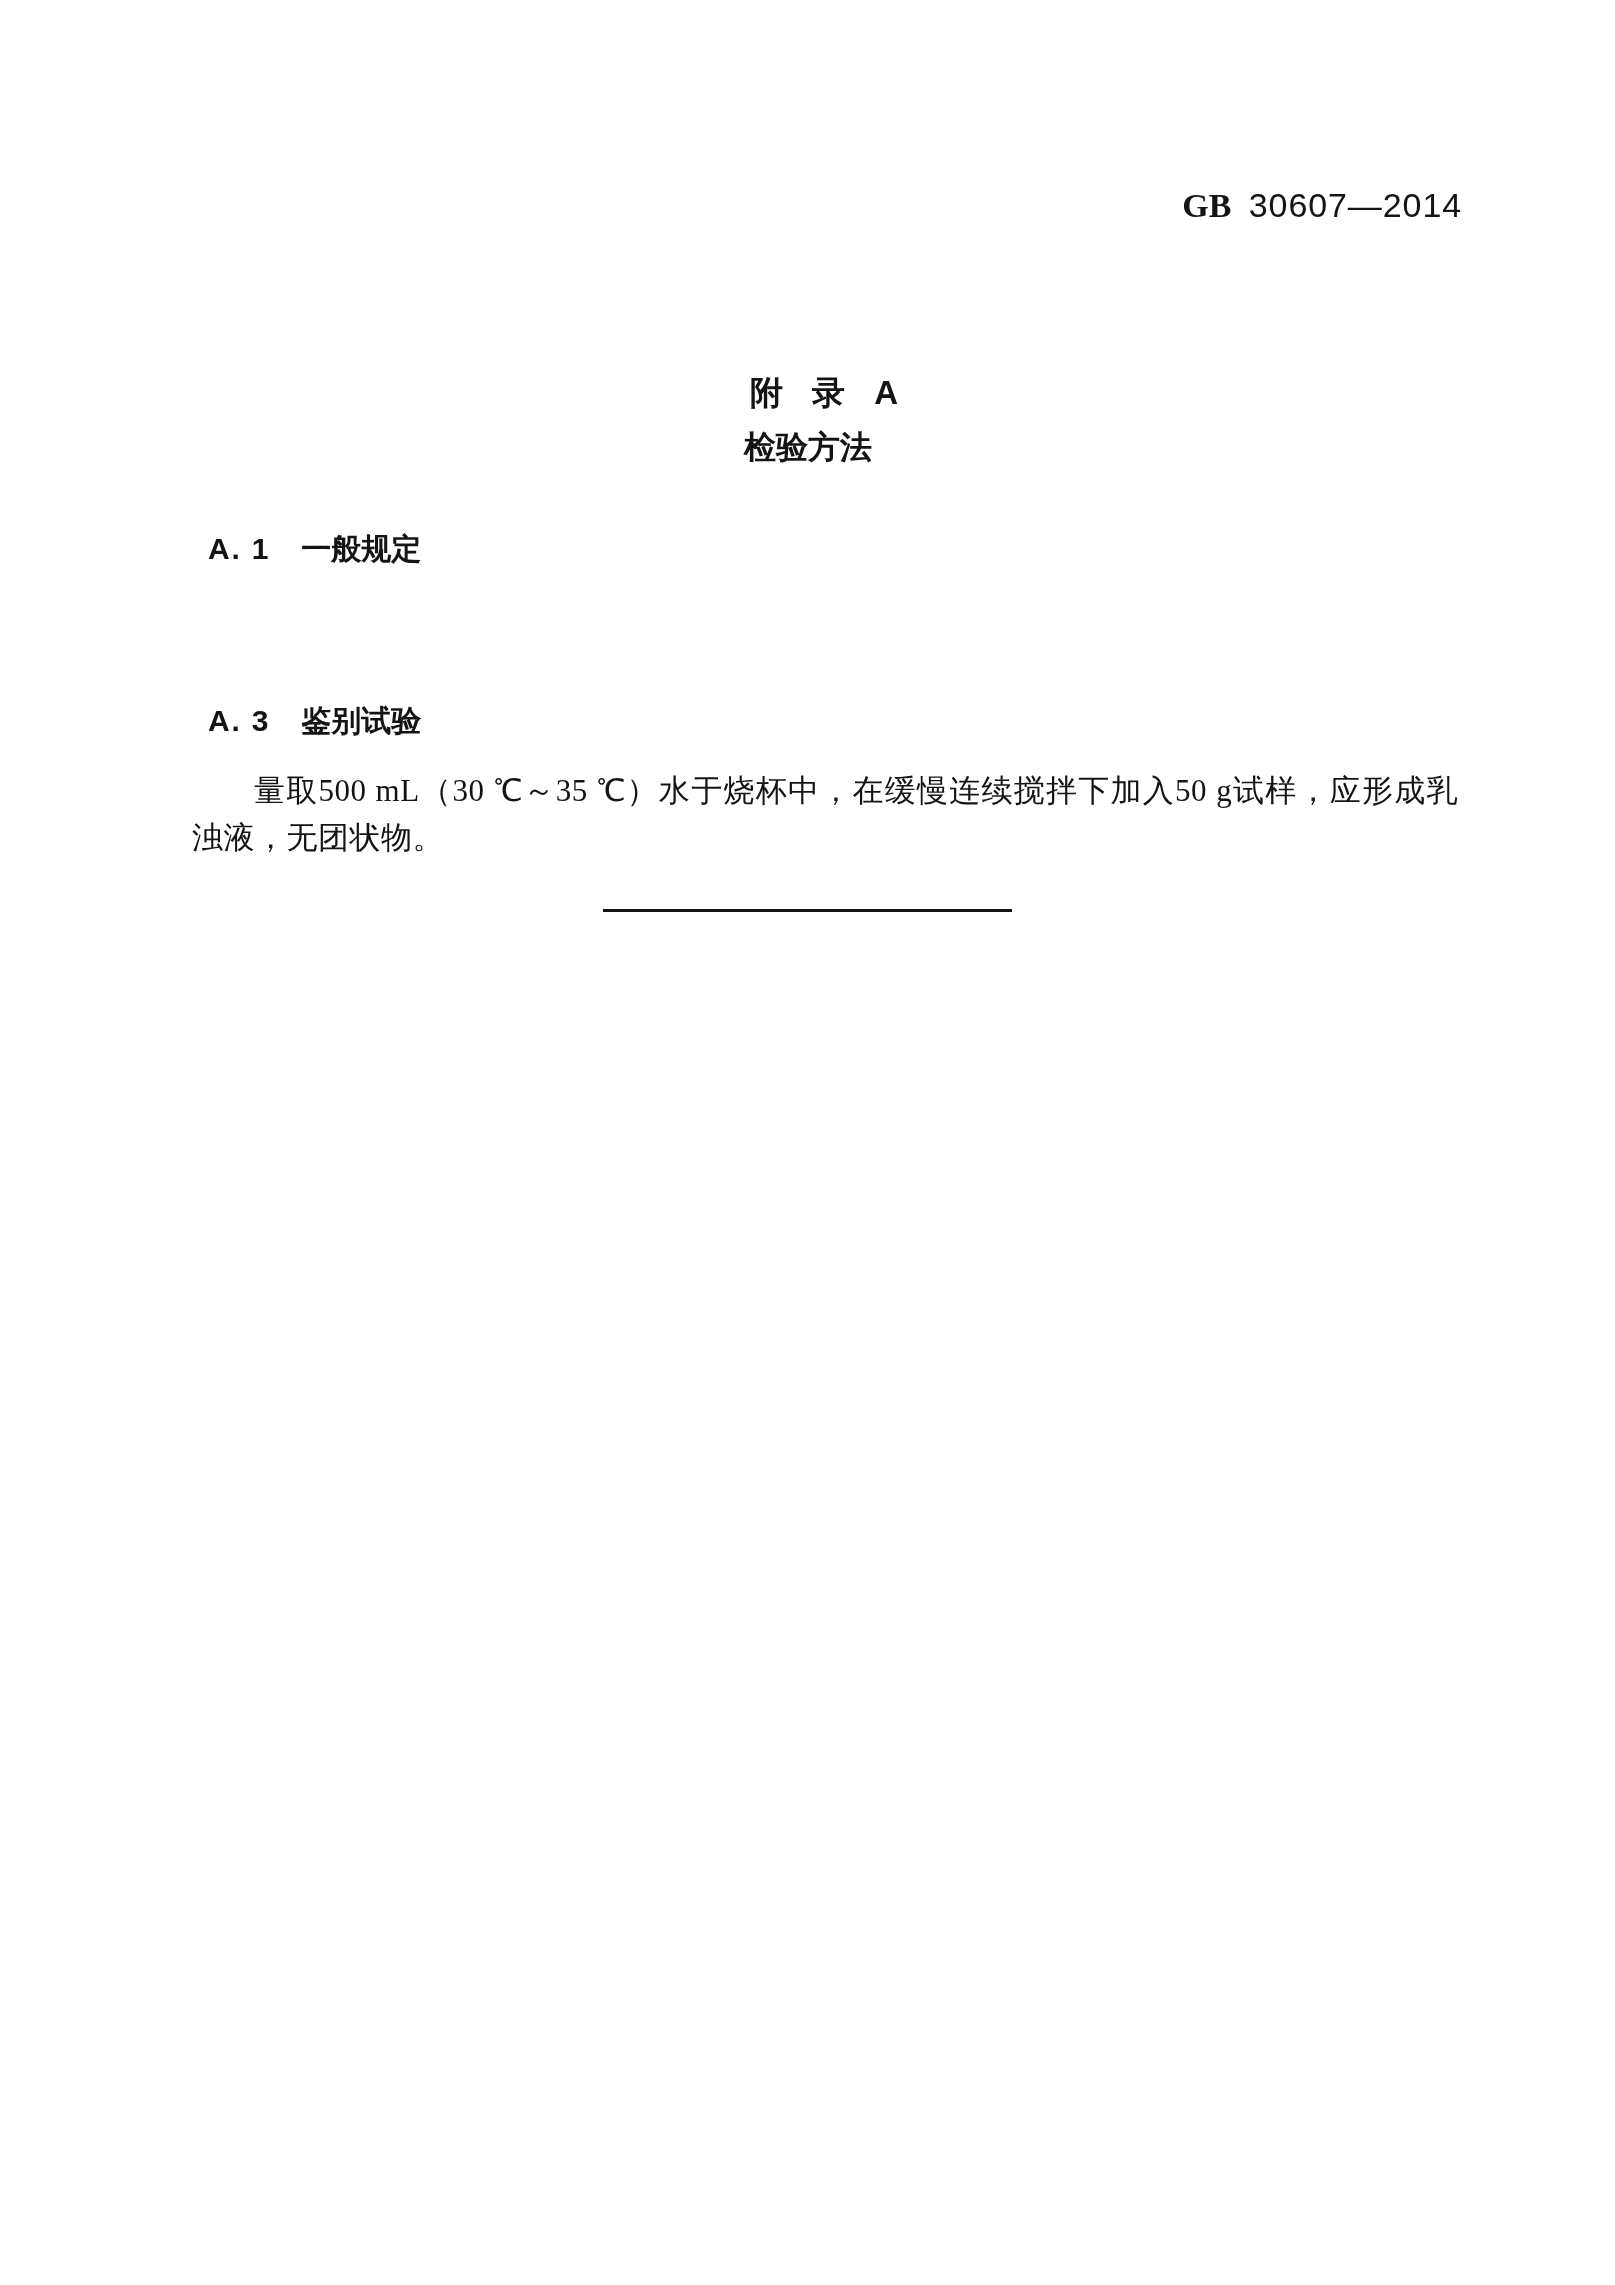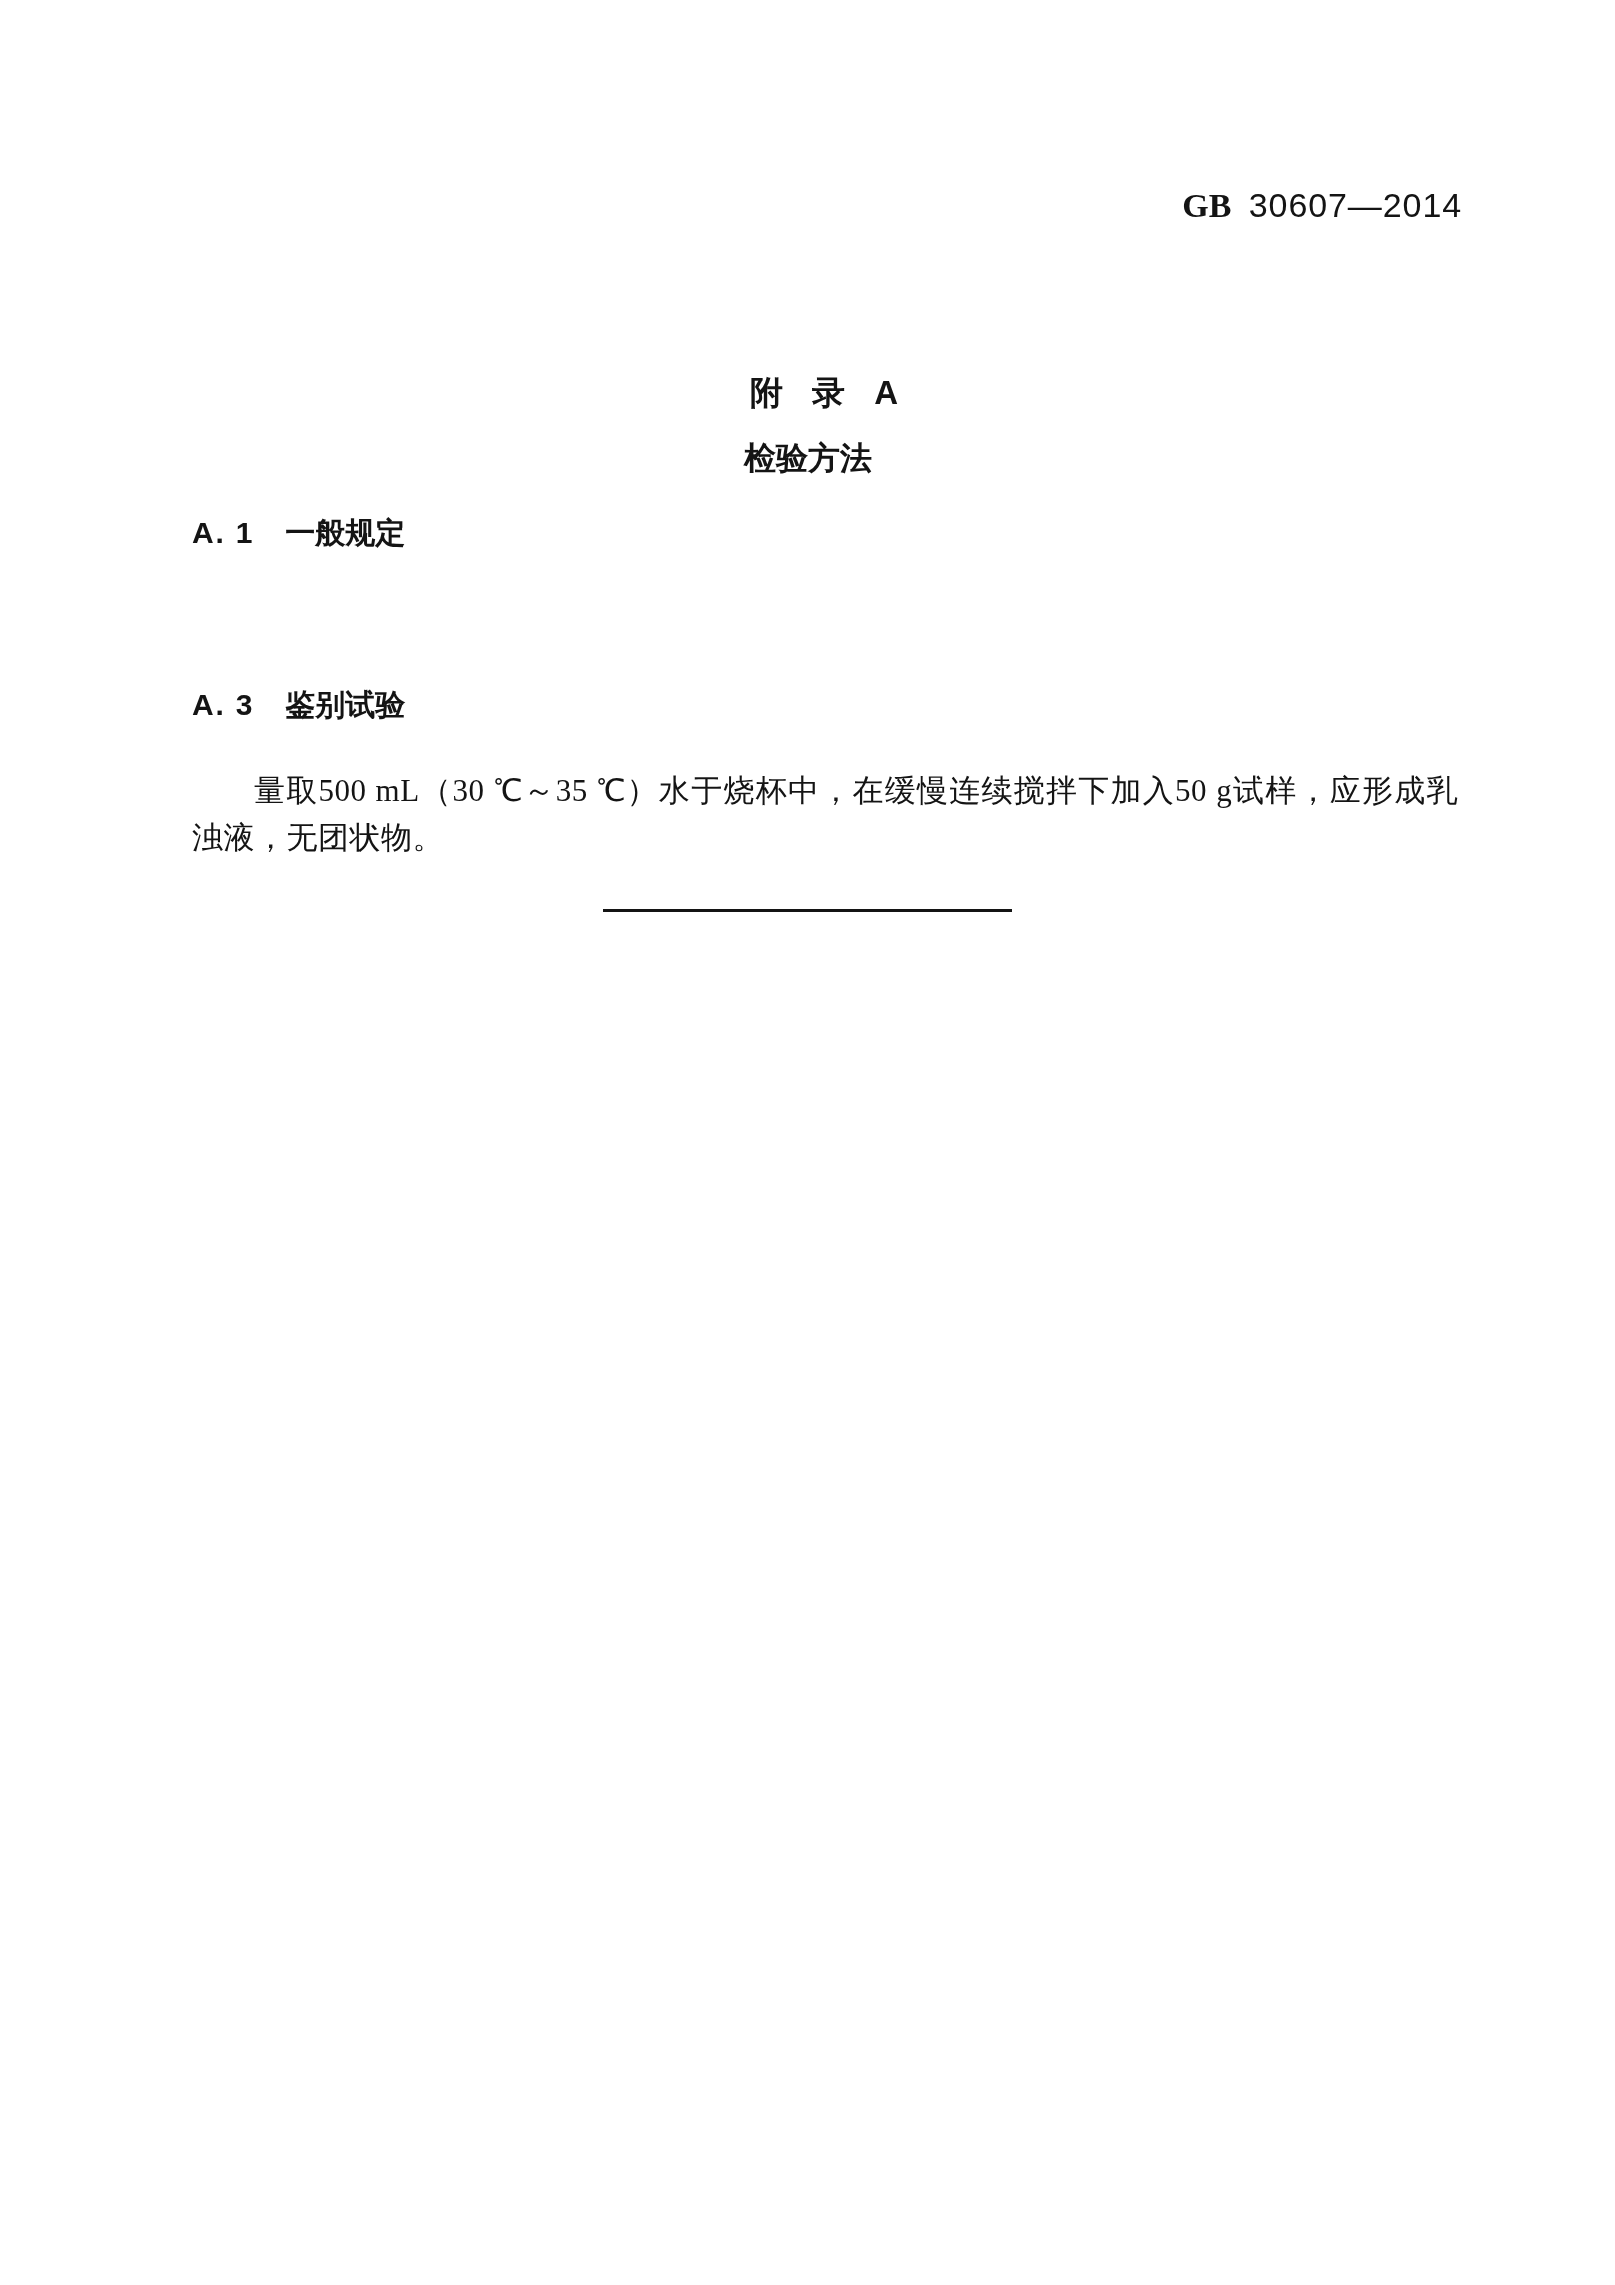--- a/index.html
+++ b/index.html
@@ -46,36 +46,36 @@
     margin: 16px;
     text-align: center;
     font-family: "Liberation Sans", sans-serif;
     font-weight: bold;
     font-size: 33px;
     line-height: 38px;
     word-spacing: 20px;
   }
   .appendix-subtitle {
     position: absolute;
-    top: 439px;
+    top: 428px;
     left: 0;
     width: 100%;
     margin: 0;
     text-align: center;
     font-family: "Liberation Sans", sans-serif;
     font-weight: bold;
     font-size: 32px;
     line-height: 38px;
   }
 
   
   .section-heading {
     position: absolute;
     left: 192px;
-    margin: 0;
+    margin: 16px;
     font-family: "Liberation Sans", sans-serif;
     font-weight: bold;
     font-size: 30px;
     line-height: 34px;
     white-space: nowrap;
   }
   .section-heading .section-number {
     display: inline-block;
     margin-right: 31px;
     letter-spacing: 1.8px;

